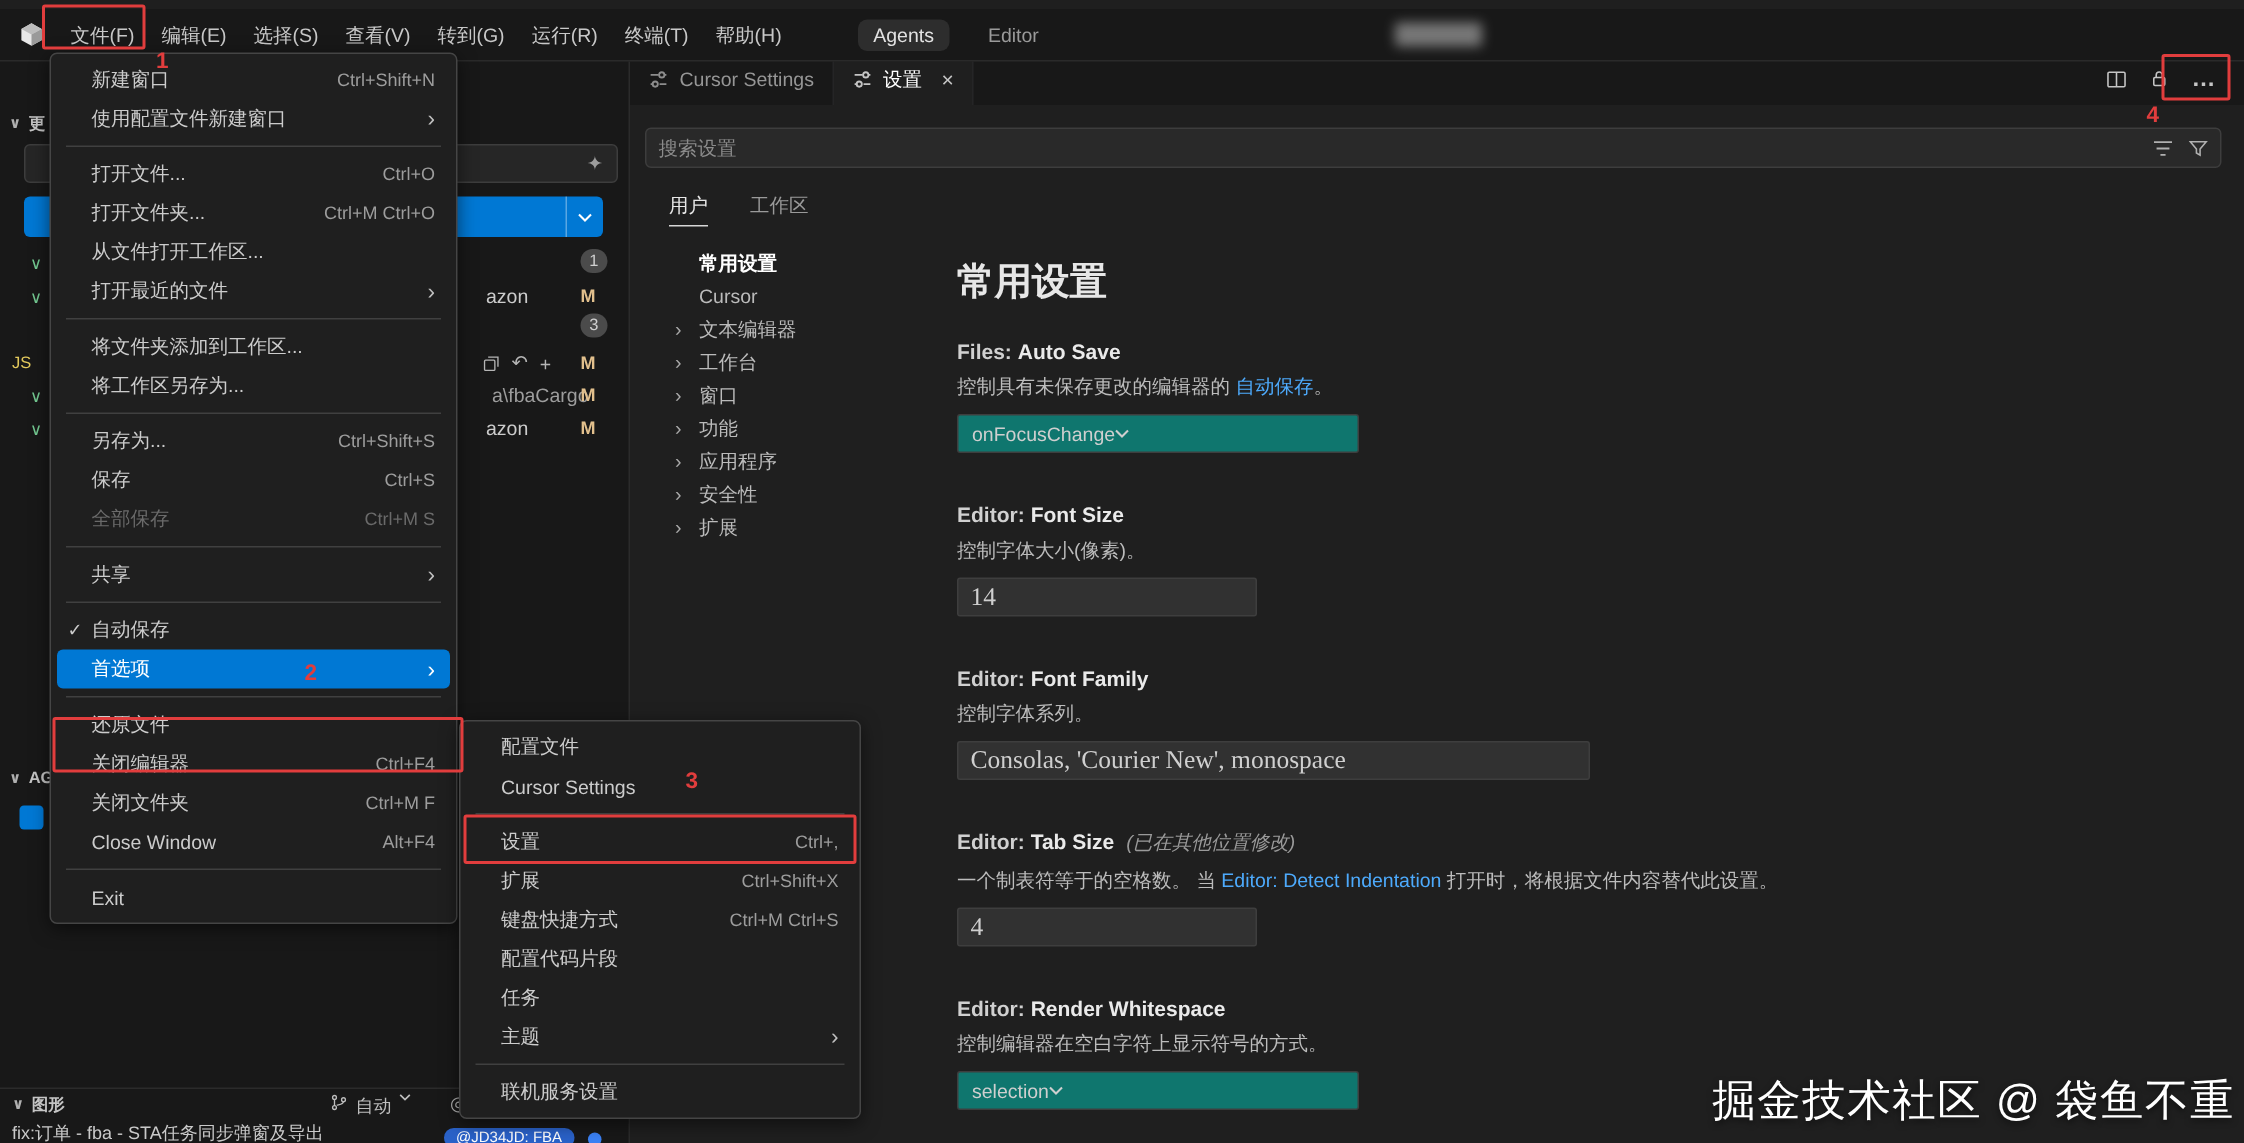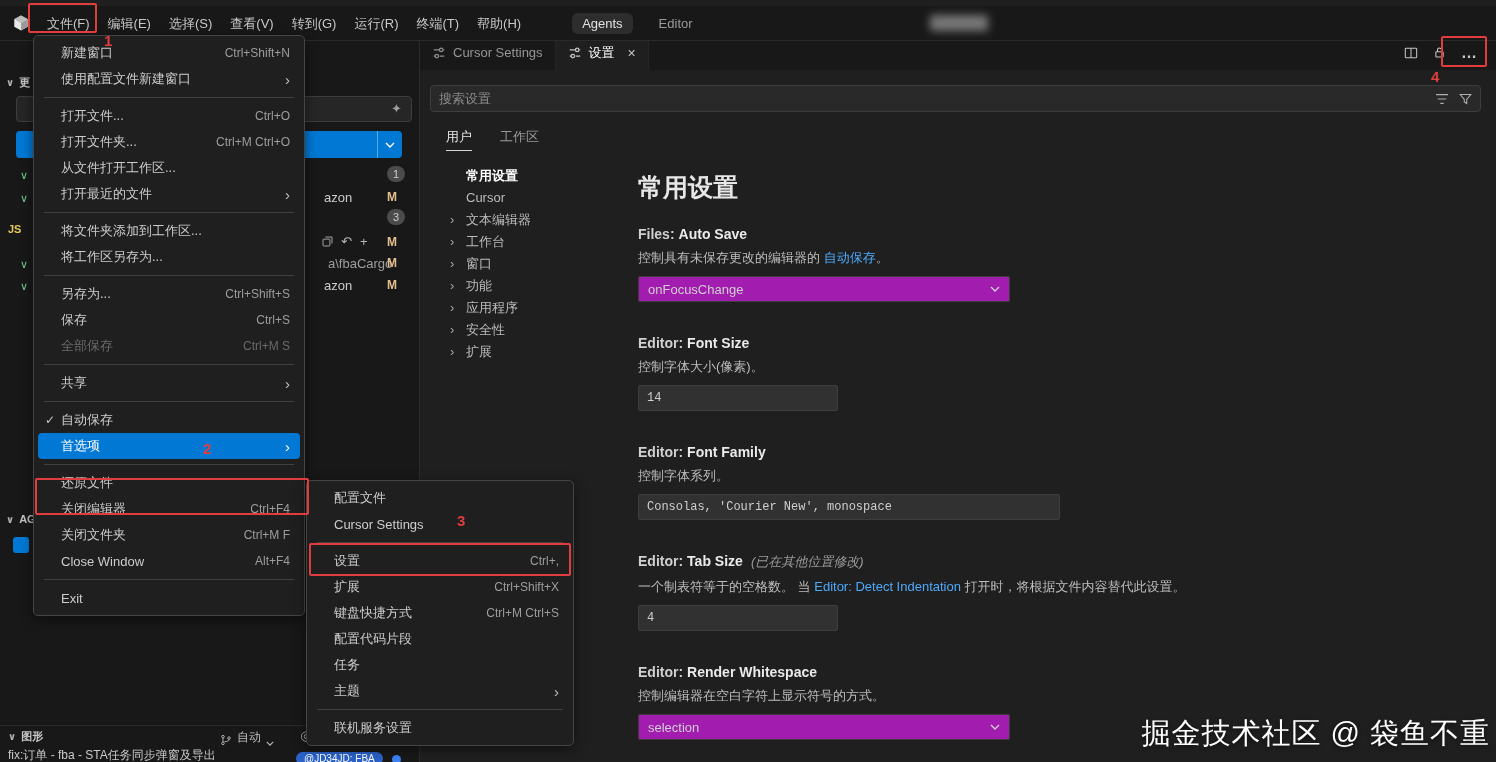--- a/index.html
+++ b/index.html
@@ -30,27 +30,27 @@
            border:1px solid #3d3d3d;border-radius:4px}
   #sbInput .spark{position:absolute;right:9px;top:4px;color:#9c9c9c;font-size:13px}
   #sbCommit{left:16px;top:96px;width:386px;height:27px;background:#0078d4;border-radius:4px}
   #sbCommit .split{position:absolute;right:0;top:0;bottom:0;width:25px;
                    border-left:1px solid rgba(255,255,255,.35);display:flex;align-items:center;justify-content:center}
   .cnt-badge{background:#4b4b4b;color:#cfcfcf;border-radius:9px;font-size:11px;height:16px;
              line-height:16px;padding:0 6px;position:absolute}
   .sb-txt{position:absolute;font-size:13px;color:#cccccc;white-space:nowrap}
   .mod{position:absolute;color:#e2c08d;font-size:12px;font-weight:bold}
   .gchev{position:absolute;color:#73c991;font-size:11px}
-  #jsBadge{left:8px;top:188px;color:#e3c95c;font-weight:bold;font-size:11px}
+  #jsBadge{left:8px;top:201px;color:#e3c95c;font-weight:normal;font-size:11px}
   #rowActs{left:322px;top:199px;display:flex;gap:8px;align-items:center;color:#b5b5b5}
   #sbAG{left:6px;top:478px}
   #blueSq{left:13px;top:502px;width:16px;height:16px;background:#0078d4;border-radius:3px}
   #graphHdr{left:0;right:0;top:690px;height:24px;border-top:1px solid #2b2b2b;background:#181818}
   #graphTitle{left:8px;top:694px}
-  #graphAuto{left:220px;top:694px;display:flex;align-items:flex-end;gap:5px;color:#bdbdbd;font-size:12px}
+  #graphAuto{left:220px;top:694px;display:flex;align-items:flex-start;gap:5px;color:#bdbdbd;font-size:12px}
   #graphIcons{right:16px;top:693px;display:flex;gap:12px;color:#b5b5b5;font-size:13px}
   #commitMsg{left:8px;top:712px;width:282px;overflow:hidden;text-overflow:ellipsis;font-size:12px;color:#c9c9c9}
   #branchBadge{left:296px;top:717px;background:#2a62c9;color:#fff;font-size:10px;
                padding:1px 8px;border-radius:8px;white-space:nowrap}
   #graphDot{left:392px;top:720px;width:9px;height:9px;border-radius:50%;background:#3b82f6}
 
   
   .editor{position:absolute;top:35px;left:420px;right:0;height:727px;background:#1f1f1f;z-index:1}
   .tabbar{height:35px;background:#181818;display:flex;align-items:stretch}
   .tab{display:flex;align-items:center;gap:7px;padding:0 12px;font-size:13px;color:#969696;
@@ -77,24 +77,24 @@
   .toc-item.active{color:#fff;font-weight:bold}
   .content{flex:1;padding-left:6px}
   .page-title{font-size:25px;font-weight:bold;color:#e7e7e7;margin:6px 0 22px}
   .setting{margin-bottom:33px}
   .s-label{font-size:14px}
   .s-label .cat{font-weight:bold;color:#d0d0d0}
   .s-label .nm{font-weight:bold;color:#eaeaea;margin-left:4px}
   .s-label .note{font-style:italic;color:#9a9a9a;margin-left:8px;font-size:13px;font-weight:normal}
   .s-desc{font-size:13px;color:#bcbcbc;margin:7px 0 9px}
   .link{color:#4daafc;cursor:pointer;text-decoration:none}
-  .selectbox{width:372px;height:26px;background:#a21caf;border:1px solid #3e3e3e;border-radius:2px;
-             display:flex;align-items:center;justify-content:space-between;padding:0 9px;color:#cfcfcf;font-size:13px}
+  .selectbox{width:268px;height:26px;background:#0f766e;border:1px solid #3e3e3e;border-radius:2px;
+             display:flex;align-items:center;padding:0 9px;color:#cfcfcf;font-size:13px}
   .txt{height:26px;background:#313131;border:1px solid #3e3e3e;border-radius:2px;color:#cfcfcf;
-       font-size:12px;padding:0 8px;font-family:Liberation Mono, monospace;outline:none}
+       font-size:17px;padding:0 8px;font-family:Liberation Serif, serif;outline:none}
   .w200{width:200px}.w420{width:422px}
 
   
   .context-menu{position:absolute;background:#1f1f1f;border:1px solid #454545;border-radius:5px;
                 box-shadow:0 3px 12px rgba(0,0,0,.5);padding:4px 0;z-index:30;font-size:13px}
   .file-menu{left:33px;top:35px;width:272px}
   .sub-menu{left:306px;top:480px;width:268px}
   .mi{height:26px;display:flex;align-items:center;justify-content:space-between;
       padding:0 10px 0 23px;margin:0 4px;border-radius:4px;color:#cccccc;position:relative;white-space:nowrap}
   .mi .sc{color:#9d9d9d;font-size:12px;margin-left:18px}

